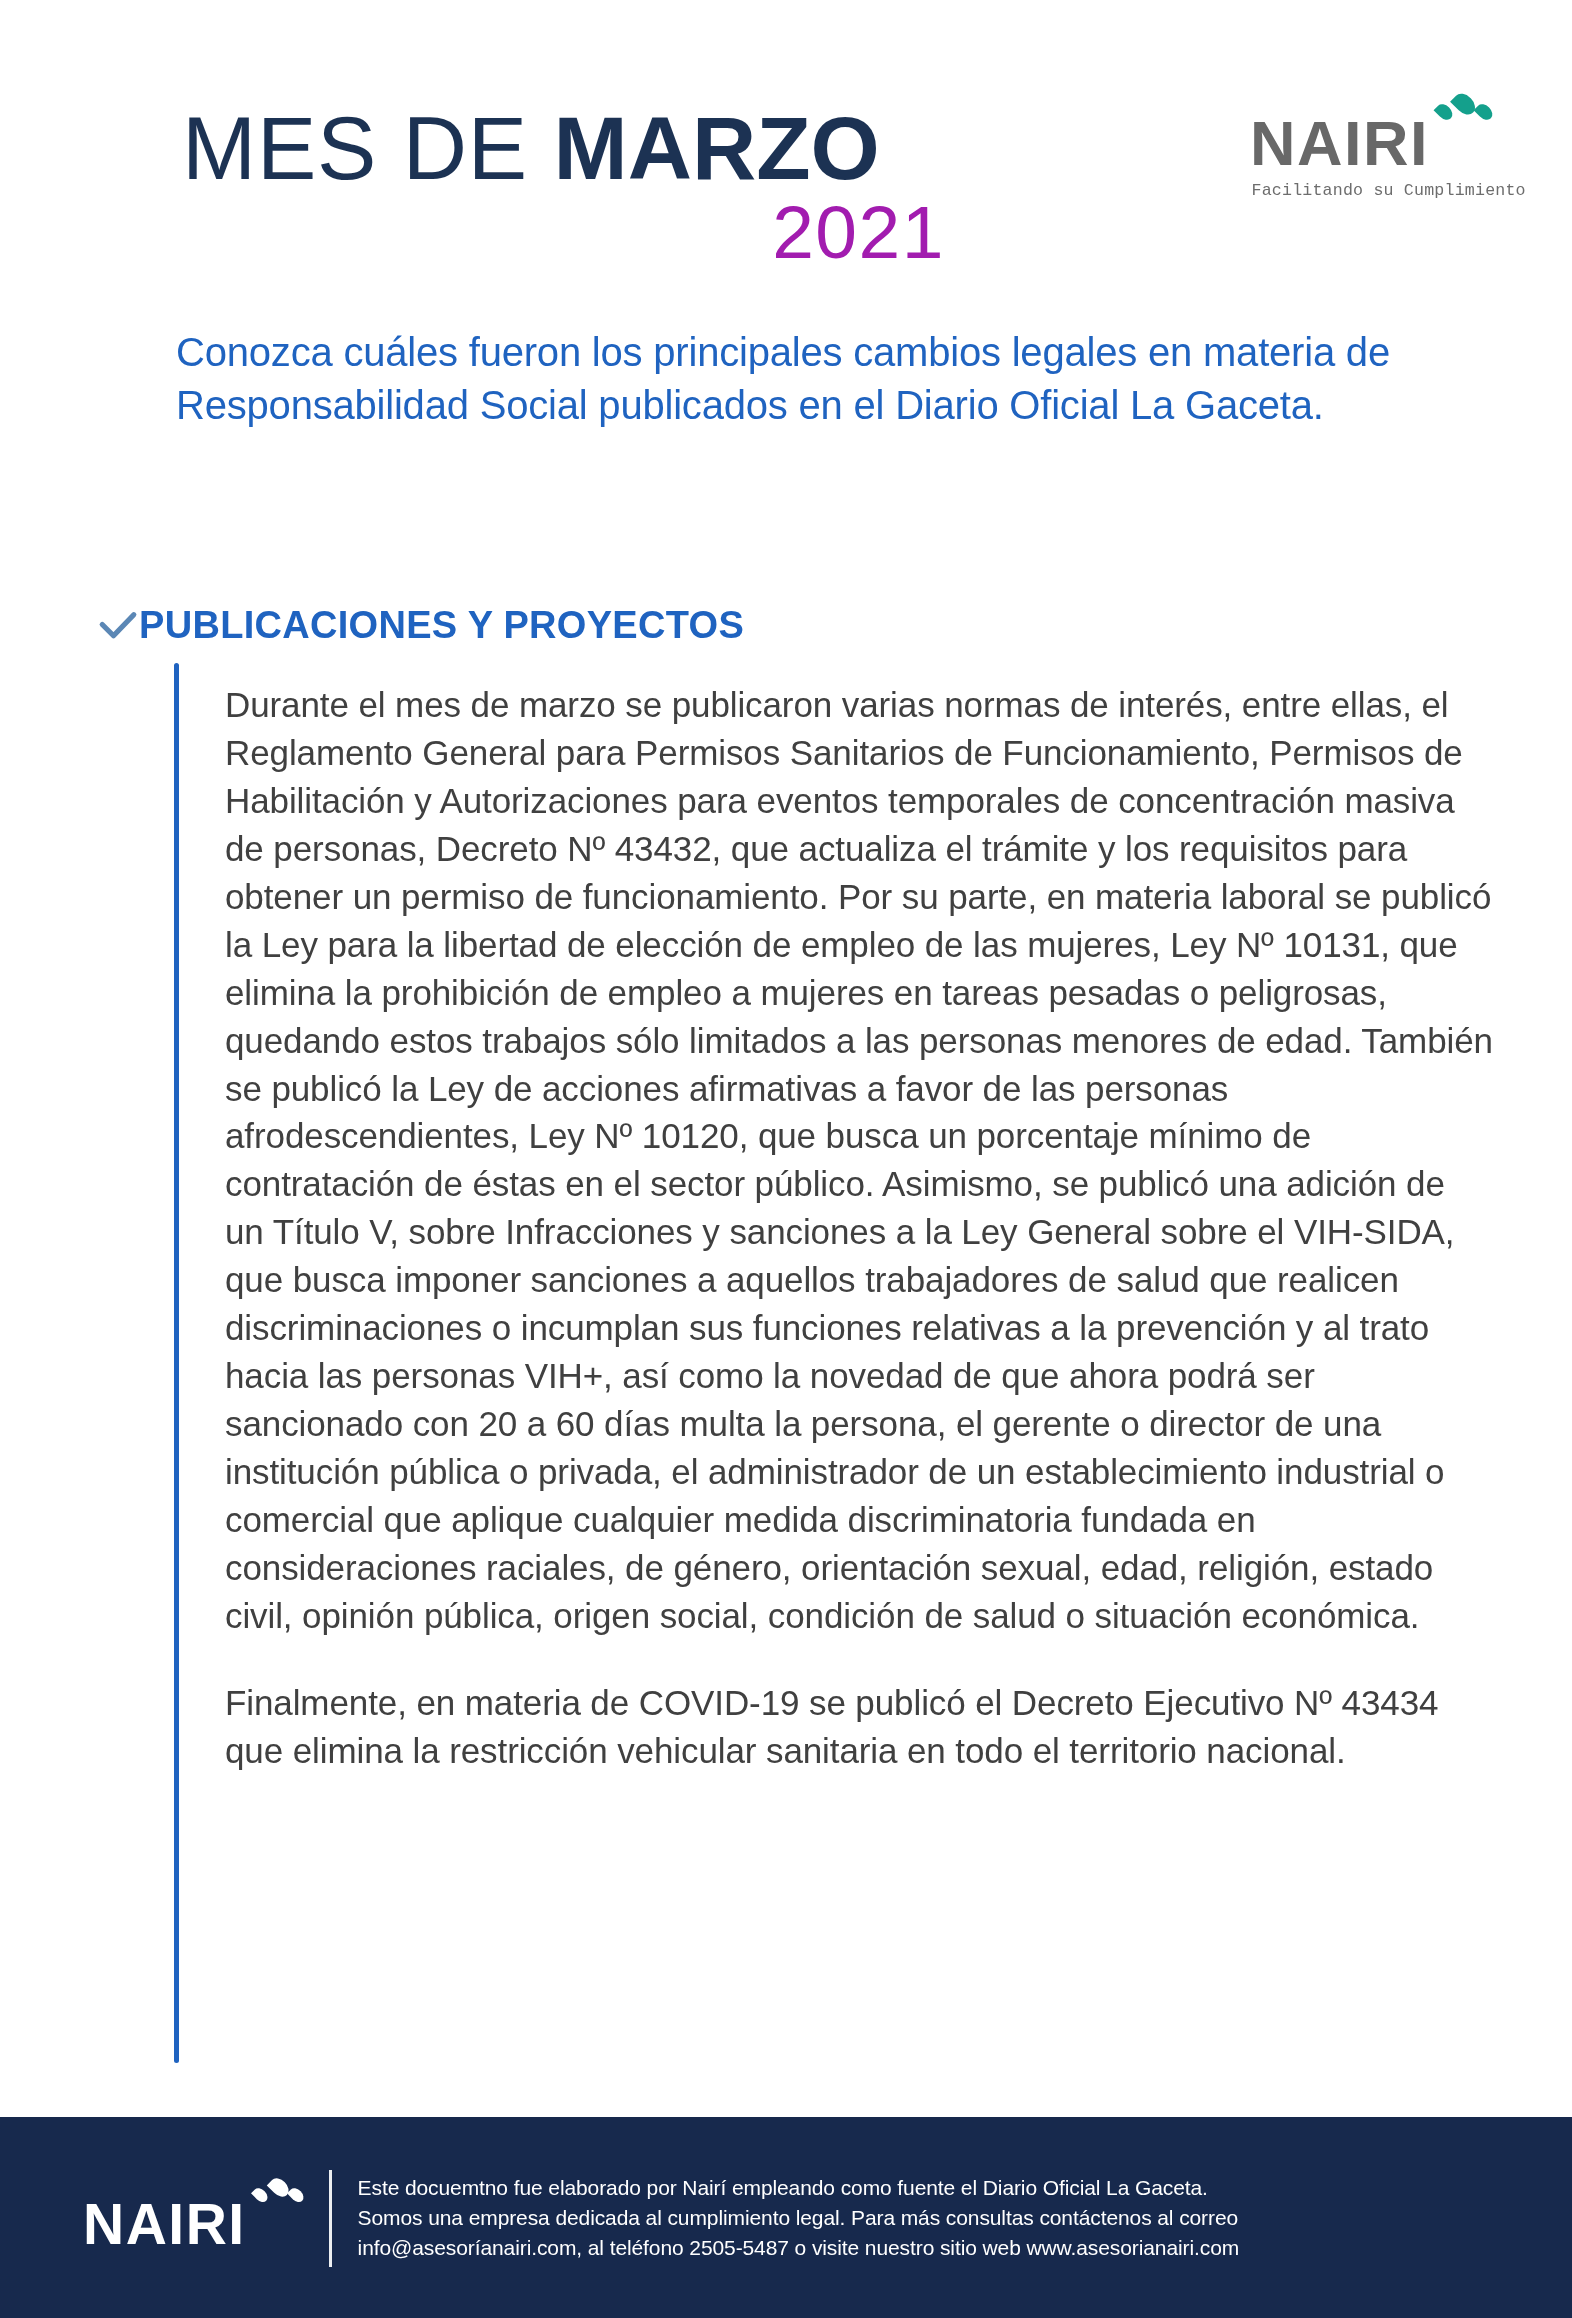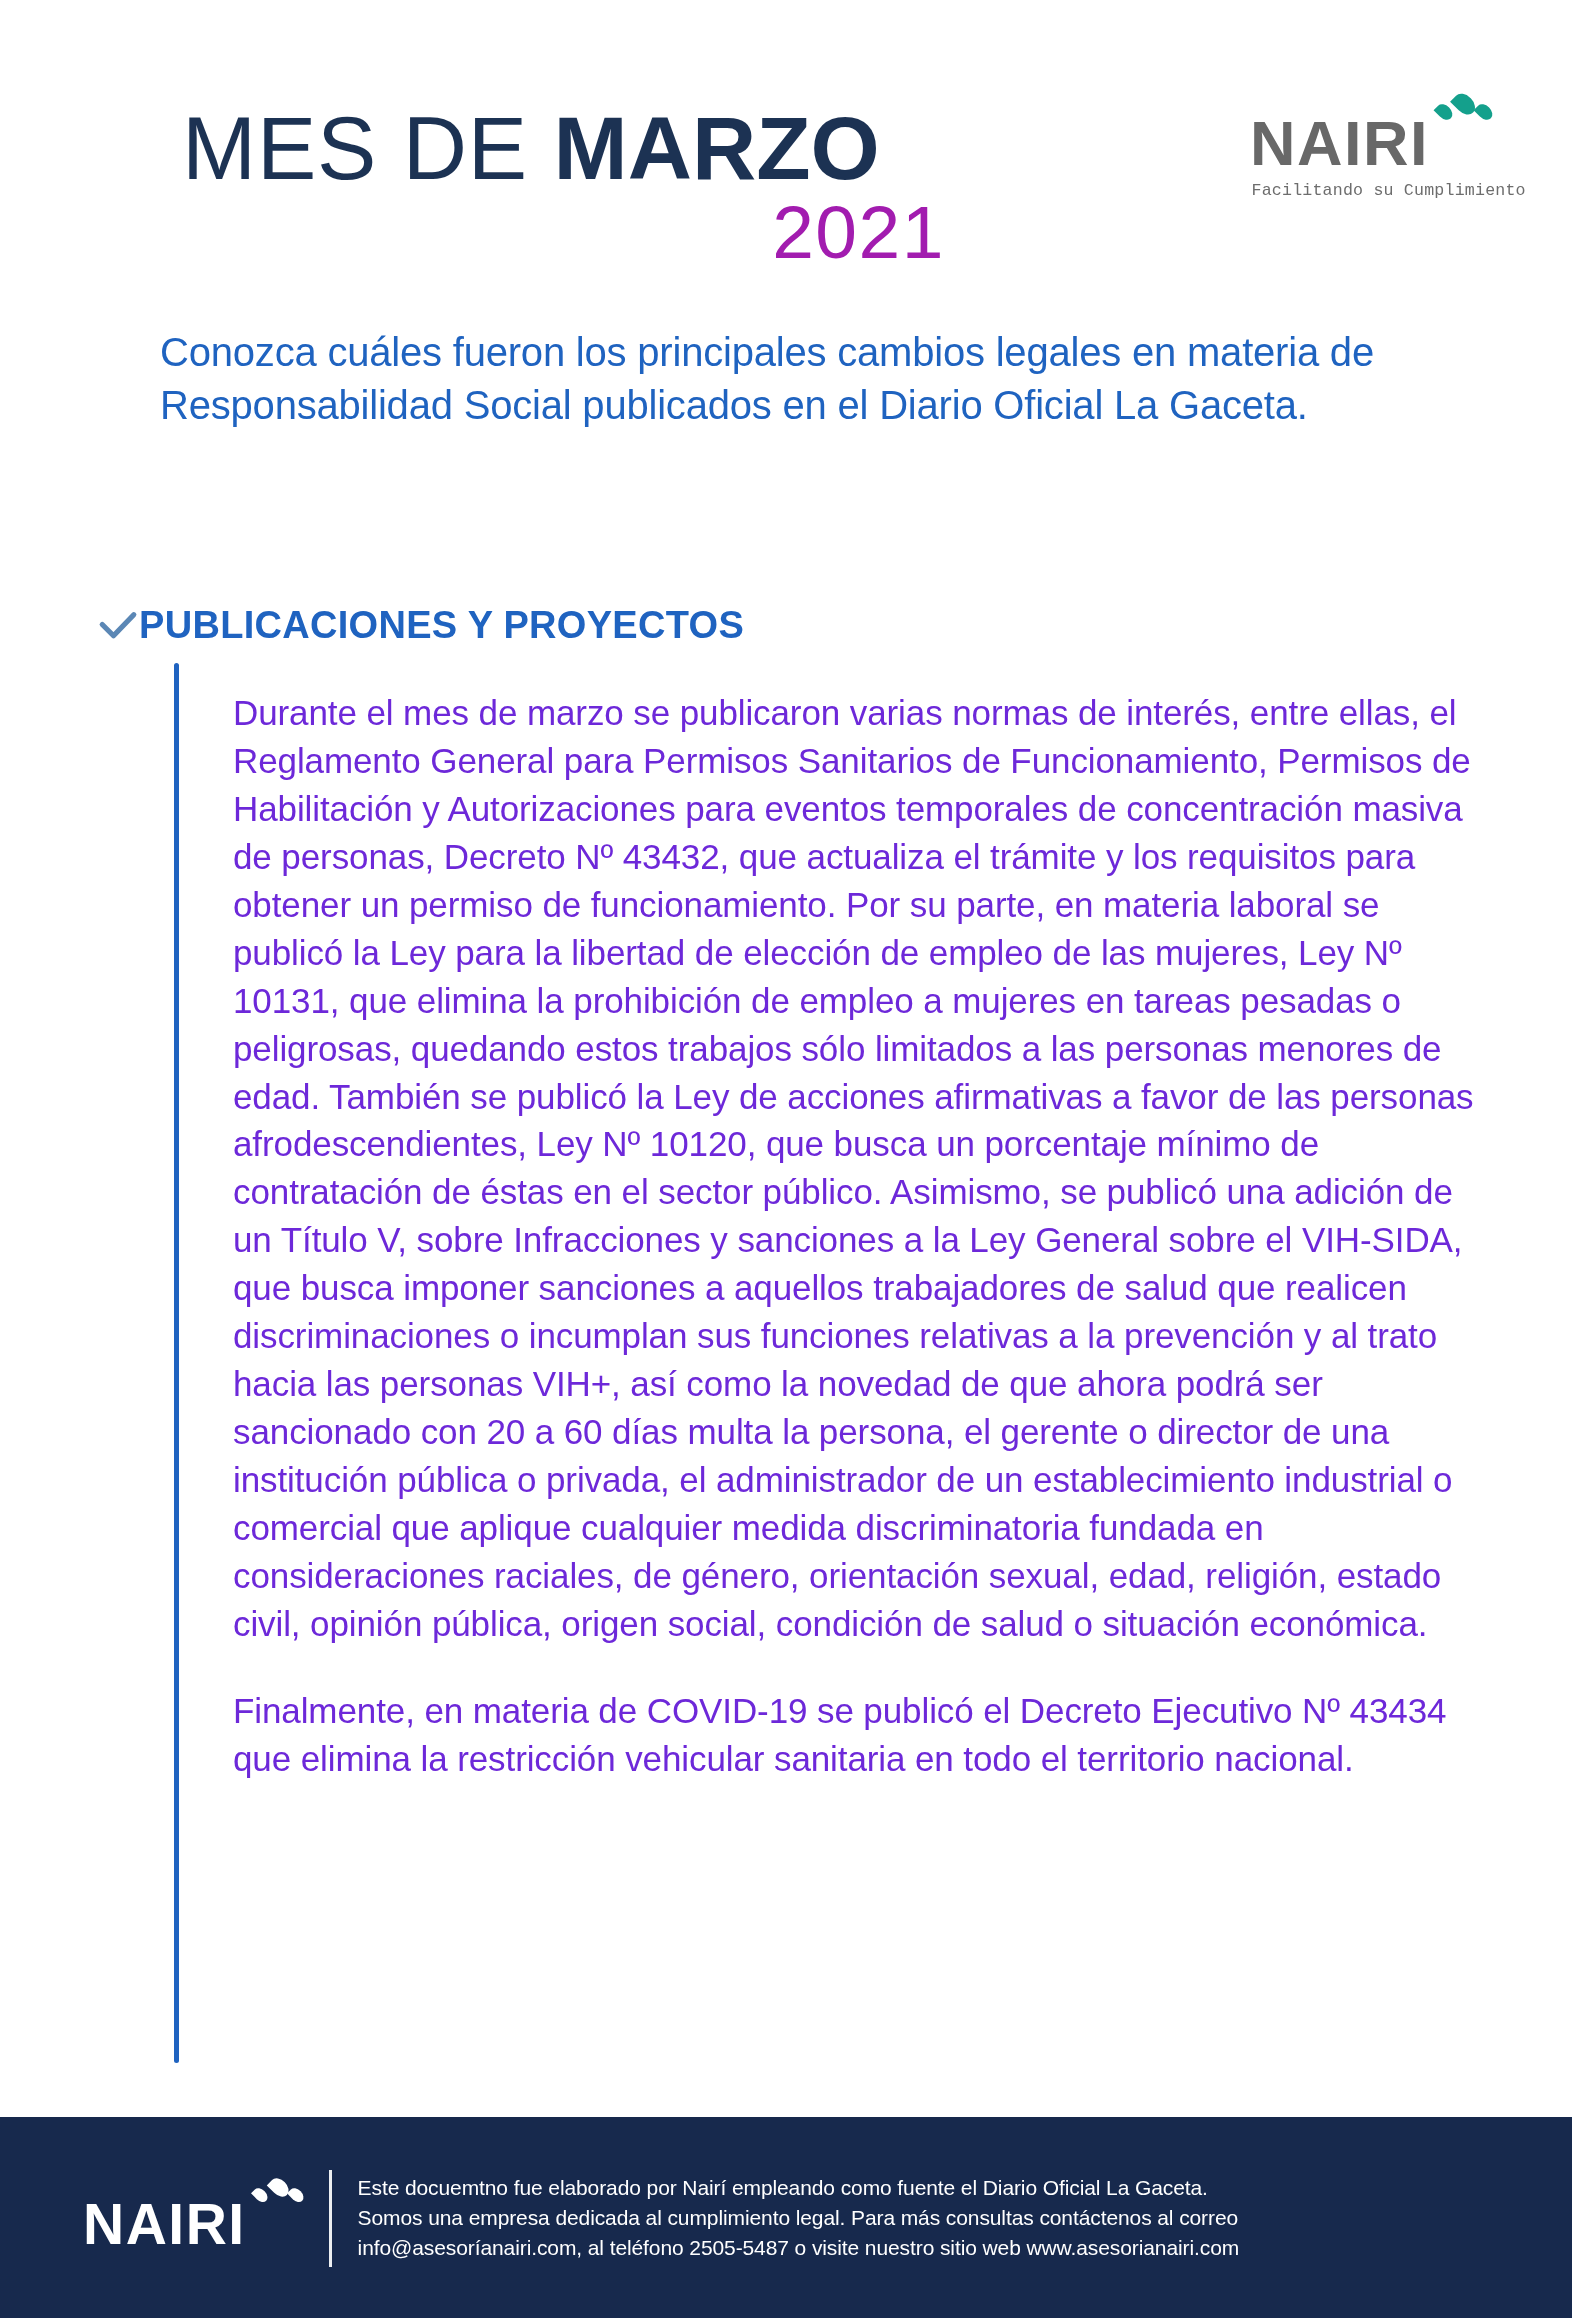--- a/index.html
+++ b/index.html
@@ -112,21 +112,21 @@
     border-radius: 0 50% 50% 50%;
     transform: rotate(-45deg);
   }
   .drop.left  { left: 1.5px;  top: 13.6px; width: 13px; height: 18px; }
   .drop.mid   { left: 19.6px; top: 3px;  width: 17.4px; height: 24px; }
   .drop.right { left: 42px; top: 13.6px; width: 13px; height: 18px; }
 
   
   .subtitle {
     position: absolute;
-    left: 160px;
+    left: 176px;
     top: 326px;
     width: 1313px;
     font-size: 40px;
     font-weight: 400;
     line-height: 1.32;
     color: #1f63c0;
     letter-spacing: -0.2px;
   }
 
   
@@ -165,25 +165,25 @@
   .body-col {
     position: absolute;
     left: 225px;
     top: 681px;
     width: 1268px;
   }
 
   .para {
     font-size: 35px;
     line-height: 1.37;
-    color: #6d28d9;
+    color: #404040;
     font-weight: 400;
     letter-spacing: -0.1px;
     text-align: left;
-    margin: 8px;
+    margin: 0;
   }
   .para + .para {
     margin-top: 39px;
   }
 
   
   .footer {
     position: absolute;
     left: 0;
     top: 2117px;

